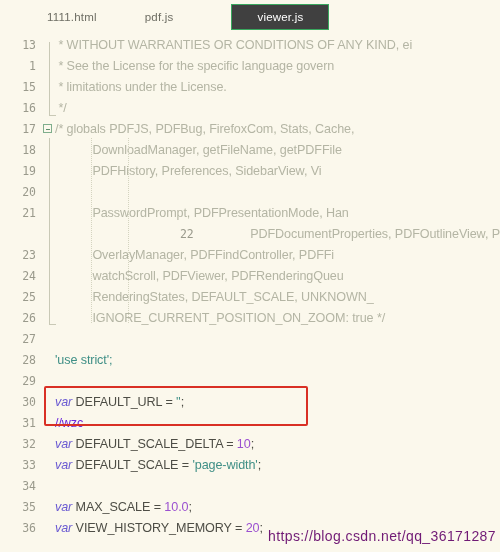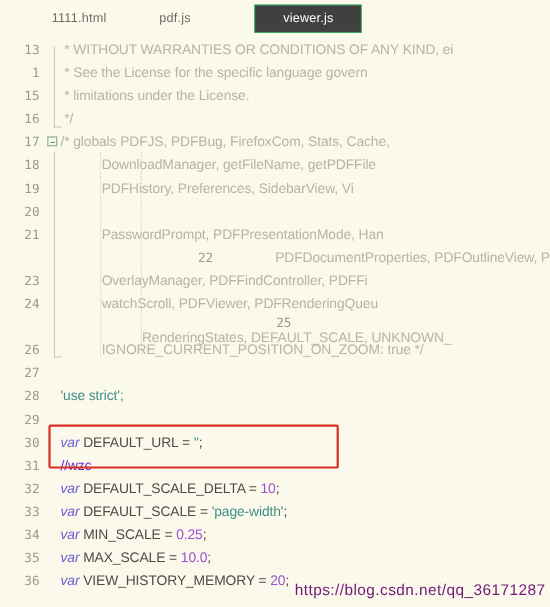--- a/index.html
+++ b/index.html
@@ -167,30 +167,30 @@
       <div class="row" style="top: 0px;"><div class="gutter">15</div><div class="fold"></div><div class="code"><span class="cmt"> * limitations under the License.</span></div></div>
       <div class="row" style="top: 0px;"><div class="gutter">16</div><div class="fold"></div><div class="code"><span class="cmt"> */</span></div></div>
       <div class="row" style="top: 0px;"><div class="gutter">17</div><div class="fold"><div class="foldbox"></div></div><div class="code"><span class="cmt">/* globals PDFJS, PDFBug, FirefoxCom, Stats, Cache,</span></div></div>
       <div class="row" style="top: 0px;"><div class="gutter">18</div><div class="fold"></div><div class="code"><span class="cmt">           DownloadManager, getFileName, getPDFFile</span></div></div>
       <div class="row" style="top: 0px;"><div class="gutter">19</div><div class="fold"></div><div class="code"><span class="cmt">           PDFHistory, Preferences, SidebarView, Vi</span></div></div>
       <div class="row" style="top: 0px;"><div class="gutter">20</div><div class="fold"></div></div>
       <div class="row" style="top: 0px; align-items: center;"><div class="gutter">21</div><div class="fold"></div><div class="code"><span class="cmt">           PasswordPrompt, PDFPresentationMode, Han</span></div></div>
       <div class="row" style="top: 0px; justify-content: flex-end;"><div class="gutter">22</div><div class="fold"></div><div class="code"><span class="cmt">           PDFDocumentProperties, PDFOutlineView, P</span></div></div>
       <div class="row" style="top: 0px;"><div class="gutter">23</div><div class="fold"></div><div class="code"><span class="cmt">           OverlayManager, PDFFindController, PDFFi</span></div></div>
       <div class="row" style="top: 0px;"><div class="gutter">24</div><div class="fold"></div><div class="code"><span class="cmt">           watchScroll, PDFViewer, PDFRenderingQueu</span></div></div>
-      <div class="row" style="top: 0px; flex-direction: column;"><div class="gutter">25</div><div class="fold"></div><div class="code"><span class="cmt">           RenderingStates, DEFAULT_SCALE, UNKNOWN_</span></div></div>
+      <div class="row" style="top: 0px;"><div class="gutter">25</div><div class="fold"></div><div class="code"><span class="cmt">           RenderingStates, DEFAULT_SCALE, UNKNOWN_</span></div></div>
       <div class="row" style="top: 0px;"><div class="gutter">26</div><div class="fold"></div><div class="code"><span class="cmt">           IGNORE_CURRENT_POSITION_ON_ZOOM: true */</span></div></div>
       <div class="row" style="top: 0px;"><div class="gutter">27</div><div class="fold"></div><div class="code"></div></div>
       <div class="row" style="top: 0px;"><div class="gutter">28</div><div class="fold"></div><div class="code"><span class="str">'use strict';</span></div></div>
       <div class="row" style="top: 0px;"><div class="gutter">29</div><div class="fold"></div><div class="code"></div></div>
       <div class="row" style="top: 0px;"><div class="gutter">30</div><div class="fold"></div><div class="code"><span class="kw">var</span><span class="id"> DEFAULT_URL </span><span class="pun">= </span><span class="str">''</span><span class="pun">;</span></div></div>
       <div class="row" style="top: 0px;"><div class="gutter">31</div><div class="fold"></div><div class="code"><span class="cmt2">//wzc</span></div></div>
       <div class="row" style="top: 0px;"><div class="gutter">32</div><div class="fold"></div><div class="code"><span class="kw">var</span><span class="id"> DEFAULT_SCALE_DELTA </span><span class="pun">= </span><span class="num">10</span><span class="pun">;</span></div></div>
       <div class="row" style="top: 0px;"><div class="gutter">33</div><div class="fold"></div><div class="code"><span class="kw">var</span><span class="id"> DEFAULT_SCALE </span><span class="pun">= </span><span class="str">'page-width'</span><span class="pun">;</span></div></div>
-      <div class="row" style="top: 0px;"><div class="gutter">34</div><div class="fold"></div><div class="code"><span class="kw">var</span><span class="id"> MIN_SCALE </span><span class="pun">= </span><span class="num">0.25</span><span class="pun">;</span></div></div>
+      <div class="row" style="top: 0px;"><div class="gutter">34</div><div class="fold"></div></div>
       <div class="row" style="top: 0px;"><div class="gutter">35</div><div class="fold"></div><div class="code"><span class="kw">var</span><span class="id"> MAX_SCALE </span><span class="pun">= </span><span class="num">10.0</span><span class="pun">;</span></div></div>
       <div class="row" style="top: 0px;"><div class="gutter">36</div><div class="fold"></div><div class="code"><span class="kw">var</span><span class="id"> VIEW_HISTORY_MEMORY </span><span class="pun">= </span><span class="num">20</span><span class="pun">;</span></div></div>
       <div class="foldguide" style="top: 8px; height: 74px;">
         <div class="elbow"></div>
       </div>
       <div class="foldguide" style="top: 104px; height: 187px;">
         <div class="elbow"></div>
       </div>
       <div class="indentguide" style="left: 91px; top: 104px; height: 185px;"></div>
       <div class="indentguide" style="left: 128px; top: 104px; height: 185px;"></div>

